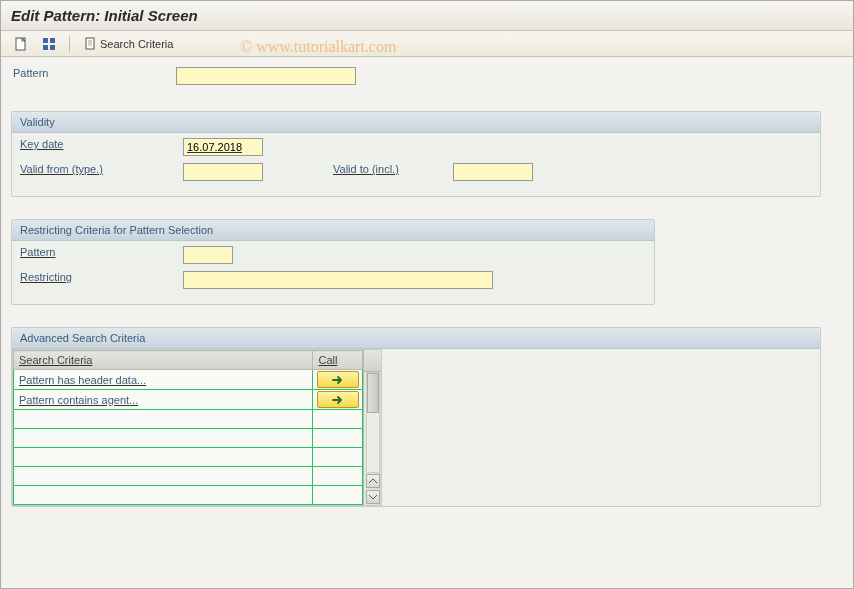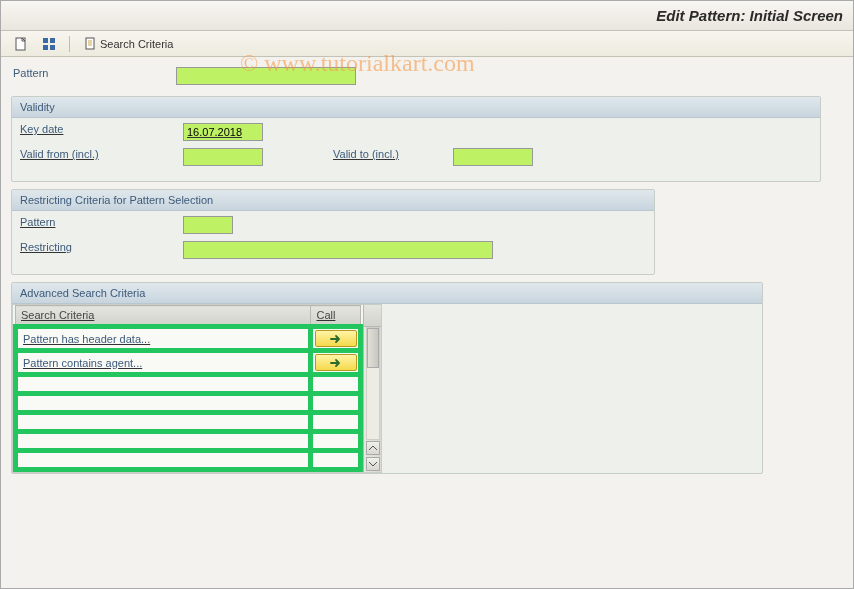--- a/index.html
+++ b/index.html
@@ -18,21 +18,20 @@
       overflow: hidden;
     }
     .title-bar {
       background: linear-gradient(to bottom, #f8f6f2 0%, #e9e6de 100%);
       padding: 6px 10px;
       border-bottom: 1px solid #c4c1b5;
       font-size: 15px;
       font-weight: bold;
       font-style: italic;
       color: #2a2a2a;
-      text-align: right;
     }
     .toolbar {
       background: linear-gradient(to bottom, #f7f5ef 0%, #edebde 100%);
       padding: 3px 8px;
       border-bottom: 1px solid #c4c1b5;
       display: flex;
       align-items: center;
       gap: 4px;
       height: 26px;
     }
@@ -64,34 +63,34 @@
       color: #3d5a7a;
       padding-left: 2px;
     }
     .field-label2 {
       width: 120px;
       color: #3d5a7a;
       margin-left: 70px;
     }
     .sap-input {
       border: 1px solid #999;
-      background: #bef264;
+      background: #fef9c3;
       height: 18px;
       padding: 1px 3px;
       font-size: 11px;
       font-family: Arial, sans-serif;
     }
     .sap-input.w180 { width: 180px; }
     .sap-input.w100 { width: 102px; }
     .sap-input.w80 { width: 80px; }
     .sap-input.w50 { width: 50px; }
     .sap-input.w30 { width: 28px; }
     .sap-input.w310 { width: 310px; }
     .group-box {
-      margin-top: 7px;
+      margin-top: 22px;
       border: 1px solid #c7cec7;
       border-radius: 2px;
       background: #eef0eb;
     }
     .group-title {
       background: linear-gradient(to bottom, #e0e8ec 0%, #c8d4de 100%);
       padding: 4px 8px;
       color: #3d5a7a;
       border-bottom: 1px solid #b8c6d0;
       font-size: 11px;
@@ -118,21 +117,21 @@
       padding: 3px 5px;
       text-align: left;
       font-weight: normal;
       color: #444;
       font-size: 11px;
     }
     .adv-table th.col-call {
       width: 50px;
     }
     .adv-table td {
-      border: 5px solid #22c55e;
+      border: 1px solid #22c55e;
       padding: 2px 5px;
       height: 19px;
       color: #3d5a7a;
       background: #f9f9f5;
     }
     .adv-table td.call-cell {
       padding: 1px;
       text-align: center;
     }
     .call-btn {
@@ -180,23 +179,23 @@
       position: absolute;
       top: 0;
       left: 0;
       right: 0;
       height: 40px;
       background: linear-gradient(to right, #e0e0d8, #c8c8c0);
       border: 1px solid #aaa;
     }
     .watermark {
       position: absolute;
-      top: 50px;
+      top: 38px;
       left: 240px;
-      font-size: 24px;
+      font-size: 16px;
       color: rgba(244, 153, 73, 0.6);
       pointer-events: none;
       font-family: "Comic Sans MS", cursive;
     }
     
     svg { display: block; }
   </style>
 </head>
 <body>
 
@@ -240,21 +239,21 @@
   </div>
 
   <div class="group-box" style="width:810px">
     <div class="group-title">Validity</div>
     <div class="group-body">
       <div class="field-row">
         <span class="field-label">Key date</span>
         <input class="sap-input w80" type="text" value="16.07.2018" style="">
       </div>
       <div class="field-row">
-        <span class="field-label">Valid from (incl.)</span>
+        <span class="field-label">Valid from (type.)</span>
         <input class="sap-input w80" type="text" value="" style="">
         <span class="field-label2">Valid to (incl.)</span>
         <input class="sap-input w80" type="text" value="" style="">
       </div>
     </div>
   </div>
 
   <div class="group-box" style="width:644px">
     <div class="group-title">Restricting Criteria for Pattern Selection</div>
     <div class="group-body">
@@ -262,21 +261,21 @@
         <span class="field-label">Pattern</span>
         <input class="sap-input w50" type="text" value="" style="">
       </div>
       <div class="field-row">
         <span class="field-label">Restricting</span>
         <input class="sap-input w310" type="text" value="" style="">
       </div>
     </div>
   </div>
 
-  <div class="group-box" style="width:752px">
+  <div class="group-box" style="width:810px">
     <div class="group-title">Advanced Search Criteria</div>
     <div class="group-body" style="padding:0">
       <div class="advanced-wrap">
         <table class="adv-table">
           <thead>
             <tr>
               <th>Search Criteria</th>
               <th class="col-call">Call</th>
             </tr>
           </thead>

